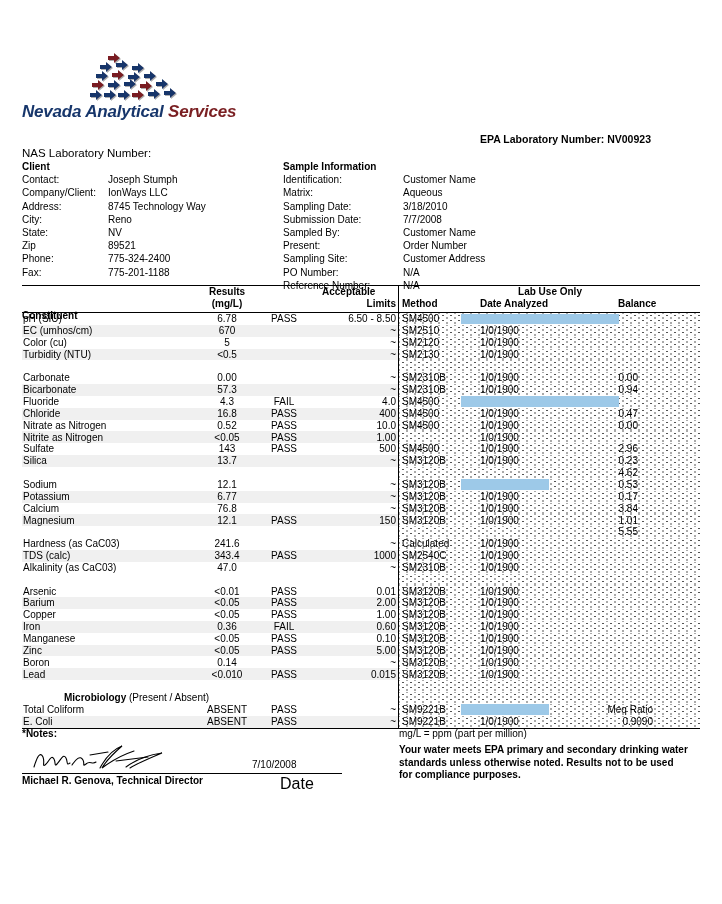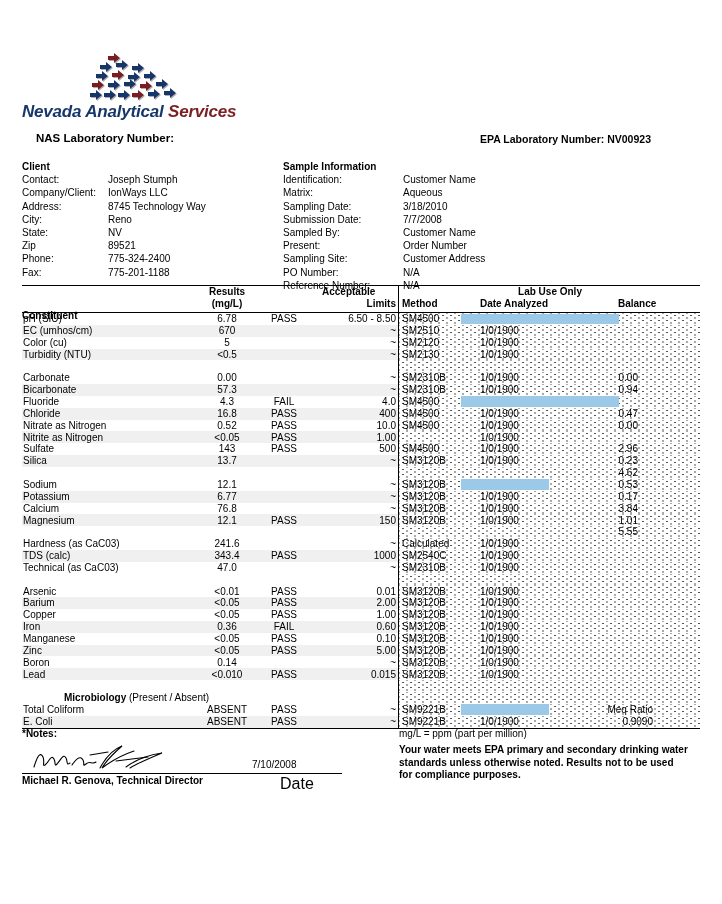--- a/index.html
+++ b/index.html
@@ -22,22 +22,22 @@
   .logo-text {
     position: absolute; left: 0px; top: 50px;
     font-size: 17px; font-weight: bold; font-style: italic;
     letter-spacing: -0.2px; white-space: nowrap;
   }
   .logo-text .nav { color: #17366b; }
   .logo-text .red { color: #7a1f22; }
 
   
   .nas-lab-no {
-    position: absolute; left: 22px; top: 132px;
-    font-size: 11.5px; font-weight: bold; margin-left: 14px;
+    position: absolute; left: 22px; top: 147px;
+    font-size: 11.5px; font-weight: normal;
   }
   .epa-lab-no {
     position: absolute; left: 480px; top: 133px;
     font-size: 10.5px; font-weight: bold;
   }
 
   
   .info { position: absolute; font-size: 10px; line-height: 13.2px; }
   .info.client { left: 22px; top: 160px; }
   .info.sample { left: 283px; top: 160px; }
@@ -484,21 +484,21 @@
             <div class="pf">PASS</div>
             <div class="lim">1000</div>
           </div>
           <div class="lab-zone">
             <div class="meth">SM2540C</div>
             <div class="dat">1/0/1900</div>
           </div>
         </div>
         <div class="r">
           <div class="left-zone">
-            <div class="name">Technical (as CaC03)</div>
+            <div class="name">Alkalinity (as CaC03)</div>
             <div class="res">47.0</div>
             <div class="lim">~</div>
           </div>
           <div class="lab-zone">
             <div class="meth">SM2310B</div>
             <div class="dat">1/0/1900</div>
           </div>
         </div>
         <div class="r">
           <div class="left-zone"></div>

